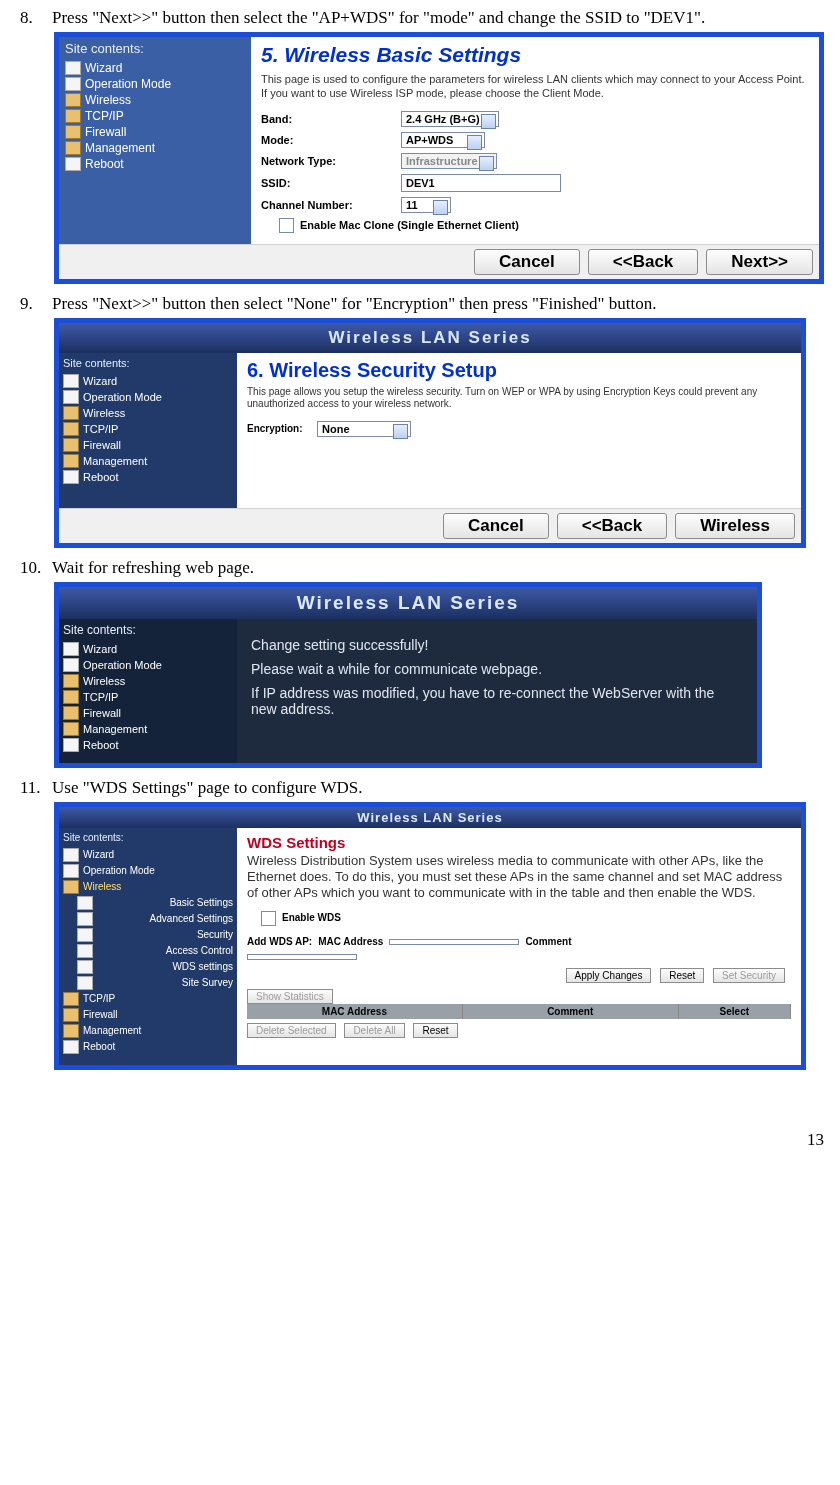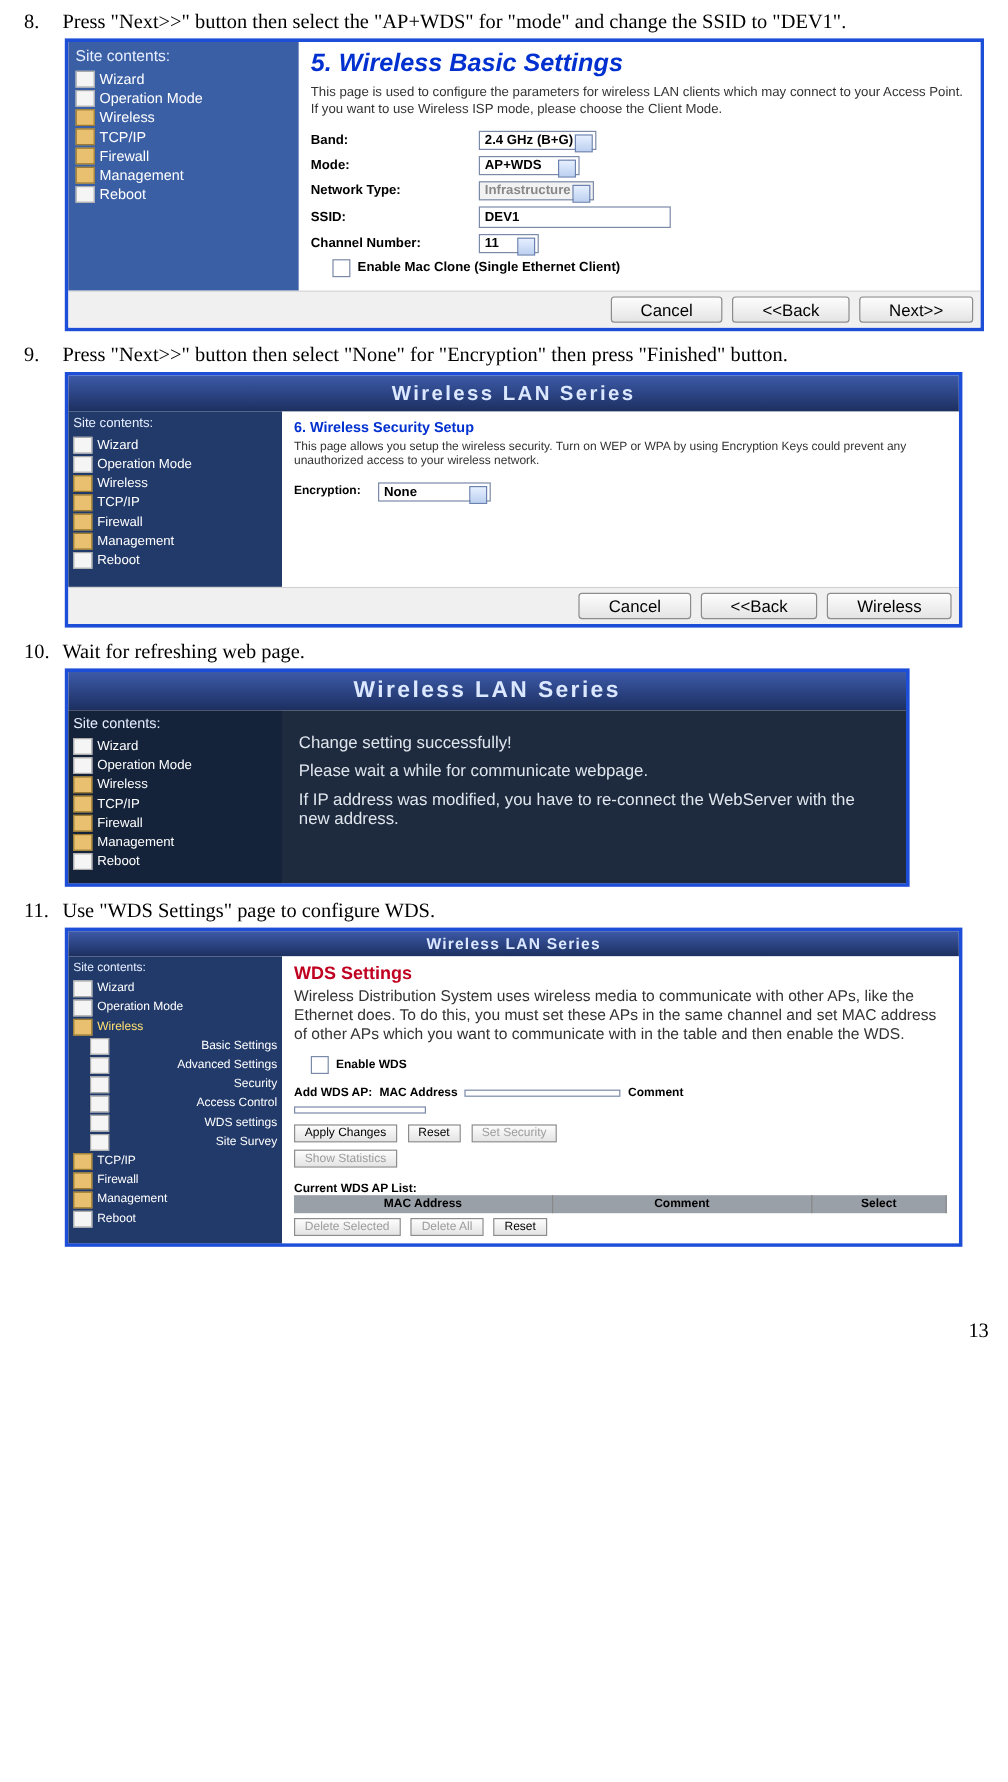--- a/index.html
+++ b/index.html
@@ -18,21 +18,21 @@
   .step-num {
     width: 32px;
     flex-shrink: 0;
   }
   .step-text {
     flex: 1;
   }
   .justify { text-align: justify; }
   .screenshot {
     margin-left: 34px;
-    border: 3px solid #1d4ed8;
+    border: 5px solid #1d4ed8;
     background: #fff;
     margin-bottom: 10px;
   }
   
   .ui-row { display: flex; }
   .sidebar {
     width: 180px;
     background: #3b5fa5;
     color: #fff;
     font-family: Arial, sans-serif;
@@ -75,21 +75,21 @@
   .h-blue-big {
     color:#0030d0;
     font-weight:bold;
     font-size: 21px;
     font-style: italic;
     margin-bottom: 6px;
   }
   .h-blue-mid {
     color:#0030d0;
     font-weight:bold;
-    font-size: 12px;
+    font-size: 20px;
     margin-bottom: 4px;
   }
   .h-red {
     color:#c00020;
     font-weight:bold;
     font-size: 15px;
     margin-bottom: 2px;
   }
   .desc {
     font-size: 11px;
@@ -135,25 +135,26 @@
   .btnbar {
     display:flex;
     justify-content:flex-end;
     gap: 8px;
     padding: 4px 6px;
     border-top:1px solid #d0d0d0;
     background:#f0f0f0;
   }
   .btn {
     font-family: Arial, sans-serif;
-    font-size: 14px;
+    font-size: 17px;
     background: linear-gradient(#fdfdfd,#e4e4e4);
     border:1px solid #8c8c8c;
     border-radius: 3px;
     padding: 2px 24px;
+    font-weight: bold;
   }
   .chk {
     width:13px;height:13px;
     border:1px solid #7a8aa8;
     background:#fff;
     display:inline-block;
     margin-right:6px;
     vertical-align:middle;
   }
   
@@ -452,27 +453,26 @@
       <div style="margin:6px 0 10px 14px; font-weight:bold;">
         <span class="chk"></span><span>Enable WDS</span>
       </div>
       <div style="font-weight:bold; display:flex; align-items:center; gap:6px; margin-bottom:4px;">
         <span>Add WDS AP:</span>
         <span>MAC Address</span>
         <span class="txt" style="min-width:120px;"></span>
         <span>Comment</span>
       </div>
       <div><span class="txt" style="min-width:100px;"></span></div>
-      <div style="margin:6px 0;">
+      <div style="margin:6px 0;text-align:right;">
         <span class="smbtn">Apply Changes</span>
         <span class="smbtn">Reset</span>
         <span class="smbtn disabled">Set Security</span>
       </div>
       <div><span class="smbtn disabled">Show Statistics</span></div>
-      <div style="margin-top:12px; font-weight:bold;">Current WDS AP List:</div>
       <div class="tblhdr">
         <div style="flex:2;text-align:center;">MAC Address</div>
         <div style="flex:2;text-align:center;">Comment</div>
         <div style="flex:1;text-align:center;">Select</div>
       </div>
       <div style="margin-top:4px;">
         <span class="smbtn disabled">Delete Selected</span>
         <span class="smbtn disabled">Delete All</span>
         <span class="smbtn">Reset</span>
       </div>

